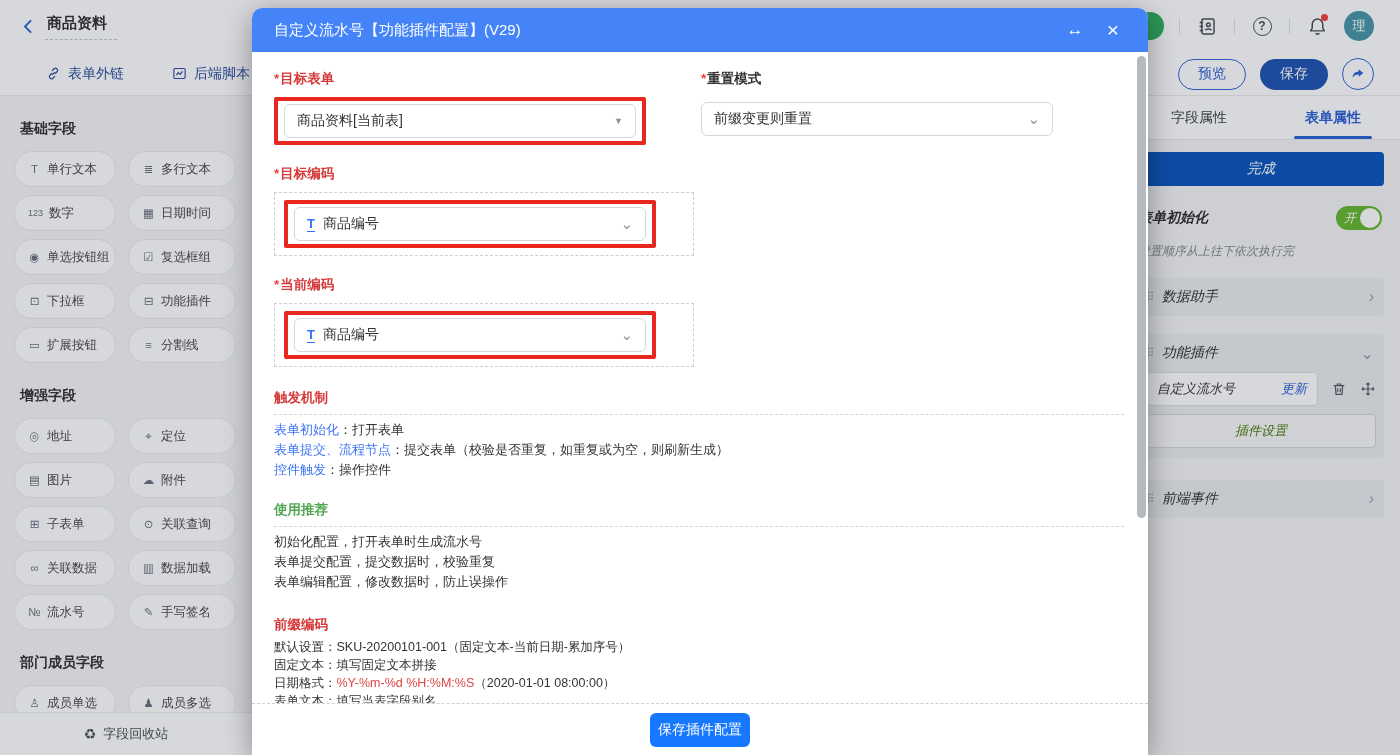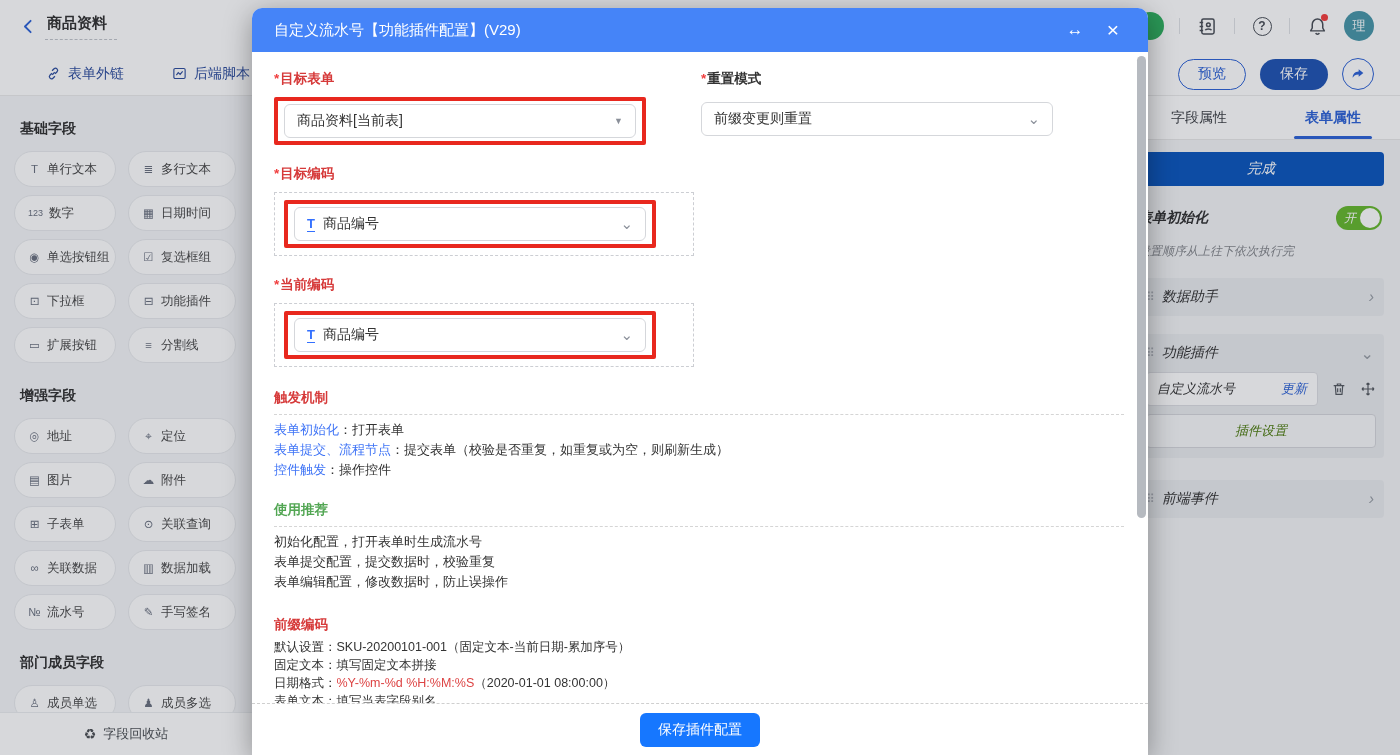--- a/index.html
+++ b/index.html
@@ -71,21 +71,21 @@
 
   
   .modal { position:absolute; left:252px; top:8px; width:896px; height:747px; z-index:50; border-radius:10px 10px 0 0; box-shadow:0 6px 28px rgba(0,0,0,0.35); background:#fff; }
   .m-head { height:44px; background:#4584f8; border-radius:10px 10px 0 0; display:flex; align-items:center; padding:0 22px; }
   .m-title { color:#fff; font-size:15px; flex:1; }
   .m-hic { color:#fff; cursor:pointer; display:flex; align-items:center; justify-content:center; width:26px; height:26px; }
   .m-expand { font-size:17px; margin-right:12px; }
   .m-close { font-size:21px; }
   .m-body { position:absolute; top:44px; left:0; right:0; bottom:52px; background:#fff; padding:18px 24px 0 22px; overflow:hidden; }
   .m-footer { position:absolute; bottom:0; left:0; width:100%; height:52px; background:#fff; border-top:1px dashed #cfcfcf; display:flex; align-items:center; justify-content:center; }
-  .btn-msave { width:120px; height:34px; background:#1677ff; color:#fff; border-radius:6px; font-size:14px; display:flex; align-items:center; justify-content:center; cursor:pointer; }
+  .btn-msave { width:100px; height:34px; background:#1677ff; color:#fff; border-radius:6px; font-size:14px; display:flex; align-items:center; justify-content:center; cursor:pointer; }
   .m-scrollthumb { position:absolute; right:2px; top:48px; width:9px; height:462px; background:#b6bac0; border-radius:5px; z-index:60; cursor:pointer; }
 
   .f-label { font-size:13.5px; font-weight:bold; margin-bottom:9px; }
   .lred { color:#d63a3a; }
   .ldark { color:#333; }
   .star { color:#f03e3e; margin-right:1px; }
   .row-top { display:flex; }
   .col-right { margin-left:55px; }
   .ann { border:4px solid #e8281e; border-radius:2px; padding:3px 6px; display:inline-block; background:#fff; }
   .sel { width:352px; height:34px; border:1px solid #d5d7db; border-radius:6px; display:flex; align-items:center; padding:0 12px; font-size:14px; color:#333; background:#fff; cursor:pointer; }

